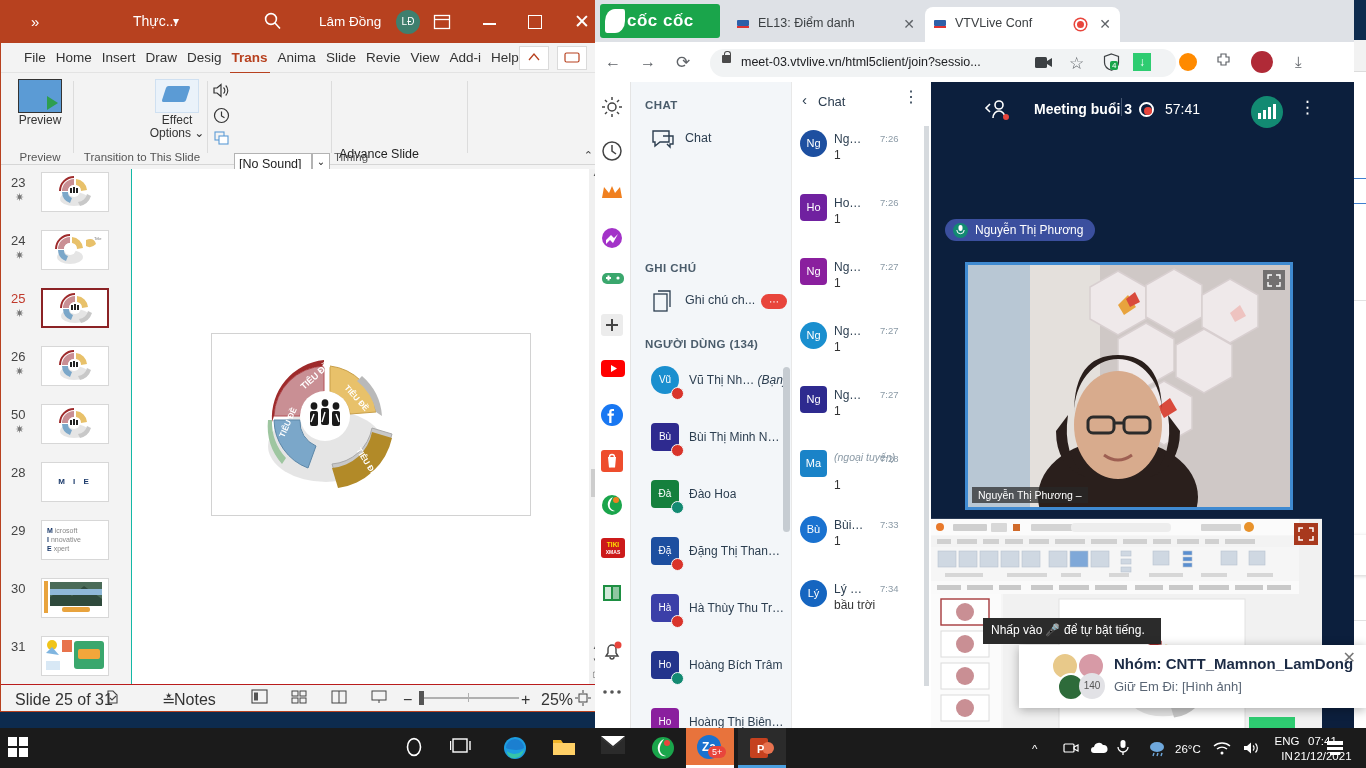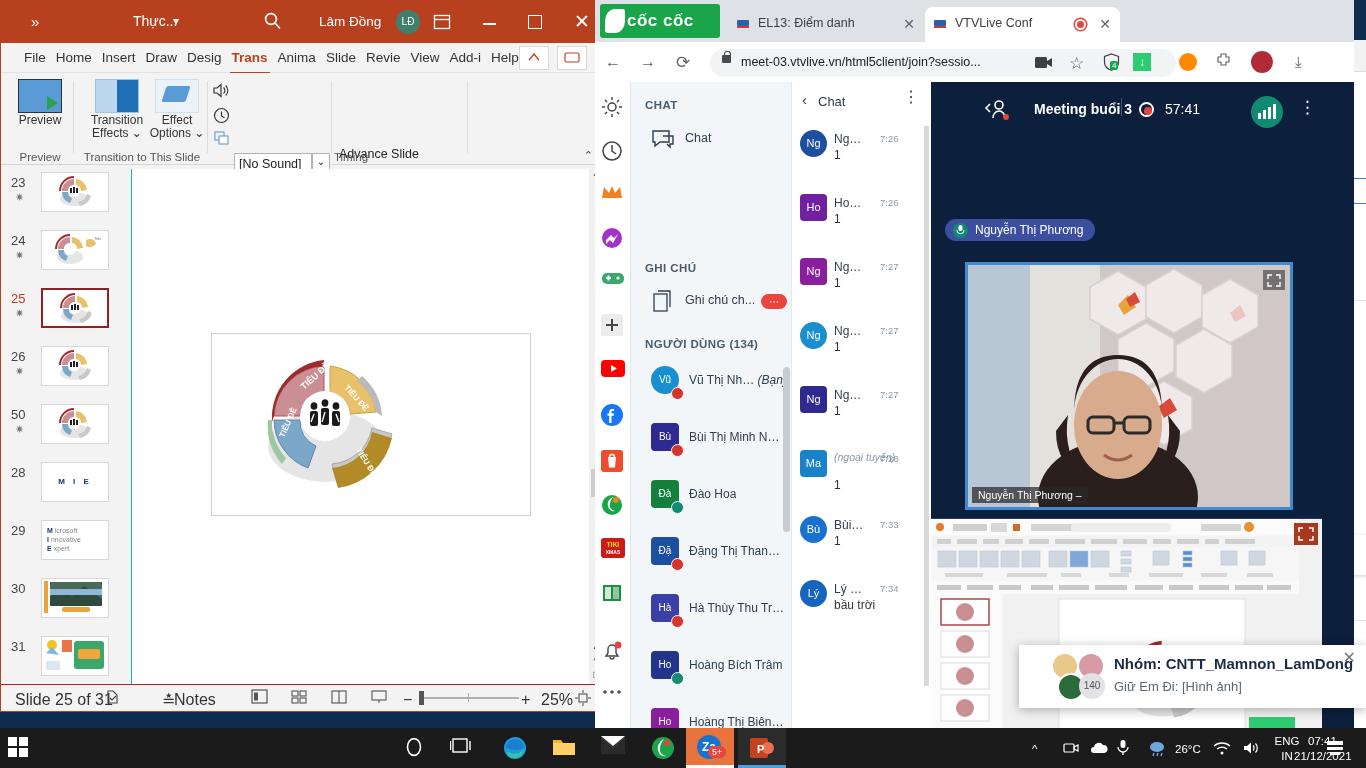--- a/index.html
+++ b/index.html
@@ -313,25 +313,20 @@
         </div>
       </div>
     </div>
 
     <div class="ppt-ribbon">
       <div class="rb-grp rb-bigbtn" style="left:8px">
         <div class="gl tr-icon-preview"></div>
         <div class="lbl">Preview</div>
       </div>
       <div class="rb-sep" style="left:72px"></div>
-      <div class="rb-grp rb-bigbtn" style="left:80px; width:72px">
-        <div class="gl tr-icon-trans"></div>
-        <div class="lbl">Transition</div>
-        <div class="lbl"><span>Effects</span> ⌄</div>
-      </div>
       <div class="rb-grp rb-bigbtn" style="left:140px; width:72px">
         <div class="gl tr-icon-eff"></div>
         <div class="lbl">Effect</div>
         <div class="lbl"><span>Options</span> ⌄</div>
       </div>
       <div class="rb-sep" style="left:206px"></div>
 
       <div style="position:absolute;left:212px;top:10px">
         <svg width="17" height="15" viewBox="0 0 17 15">
             <path d="M1 5h3l4-3.5v12L4 10H1z" fill="none" stroke="#333" stroke-width="1.2"></path>
@@ -1071,20 +1066,21 @@
             <svg width="16" height="14" viewBox="0 0 16 14" style="position:absolute;left:4px;top:4px">
                 <path d="M1 5V1h4M15 5V1h-4M1 9v4h4M15 9v4h-4" stroke="#fff" stroke-width="1.5" fill="none"></path>
               </svg>
           </div>
         </div>
 
       </div>
     </div>
   </div>
 
+  <div class="tooltip-dark">Nhấp vào 🎤 để tự bật tiếng.</div>
 
   <div class="toast">
     <div class="av" style="left:32px;top:7px;width:28px;height:28px;background:#e8c98a"></div>
     <div class="av" style="left:58px;top:7px;width:28px;height:28px;background:#d79aa6"></div>
     <div class="av" style="left:38px;top:28px;width:28px;height:28px;background:#2e6b3a"></div>
     <div class="cnt">140</div>
     <div class="t1">Nhóm: CNTT_Mamnon_LamDong</div>
     <div class="t2">Giữ Em Đi: [Hình ảnh]</div>
     <div class="x">✕</div>
   </div>

